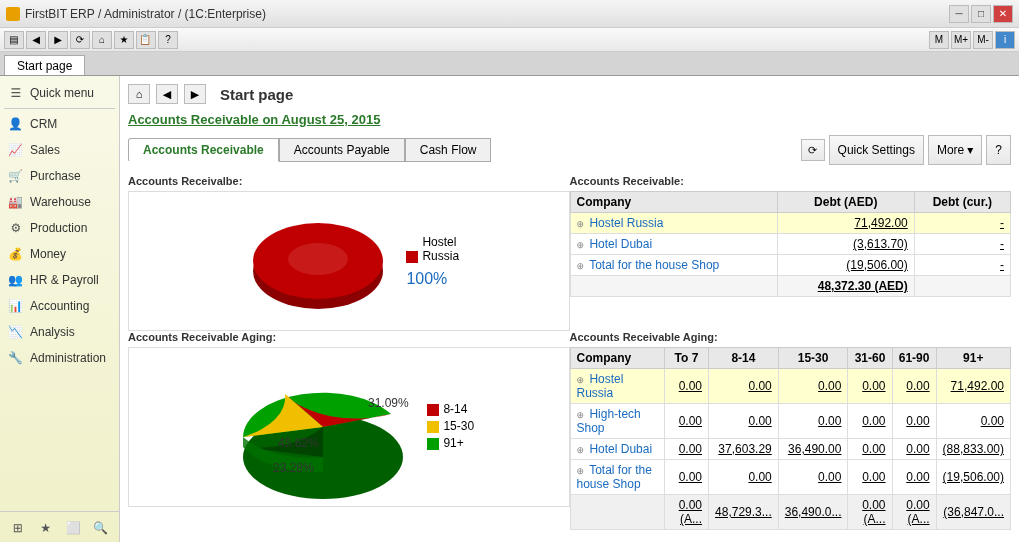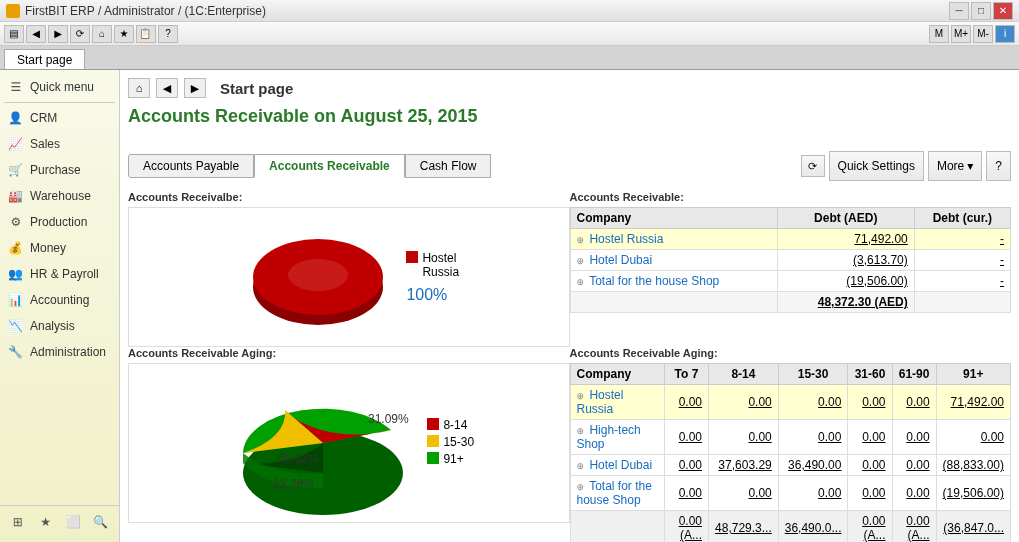--- a/index.html
+++ b/index.html
@@ -1,21 +1,21 @@
 <!DOCTYPE html>
 <html><head>
   <meta charset="utf-8">
   <style>
     * { box-sizing: border-box; margin: 0; padding: 0; font-family: Arial, sans-serif; font-size: 12px; }
     body { background: #f0f0f0; width: 1019px; height: 542px; overflow: hidden; }
 
     
     .title-bar {
       background: linear-gradient(to bottom, #f5f5f5, #e0e0e0);
-      height: 22px;
+      height: 28px;
       display: flex;
       align-items: center;
       padding: 0 6px;
       border-bottom: 1px solid #ccc;
       font-size: 11px;
       color: #333;
     }
     .title-bar-icon { width: 14px; height: 14px; margin-right: 5px; background: #e8a000; border-radius: 2px; }
     .title-bar-text { flex: 1; }
     .title-bar-controls { display: flex; gap: 2px; }
@@ -108,23 +108,24 @@
       background: #f0f0f0;
       border: 1px solid #bbb;
       display: flex; align-items: center; justify-content: center;
       cursor: pointer; font-size: 11px;
     }
     .page-title { font-size: 15px; font-weight: bold; color: #333; margin-left: 8px; }
 
     
     .section-heading {
       color: #2a7a2a;
-      font-size: 18px;
+      font-size: 13px;
       font-weight: bold;
-      margin-bottom: 24px;
+      margin-bottom: 8px;
+      text-decoration: underline;
     }
 
     
     .tab-buttons { display: flex; margin-bottom: 10px; align-items: center; }
     .tab-btn {
       border: 1px solid #aaa;
       padding: 3px 14px;
       cursor: pointer;
       font-size: 11px;
       background: #f0f0f0;
@@ -179,21 +180,21 @@
     .company-link { color: #1a6bc0; }
 
     
     .chart-container {
       height: 140px;
       display: flex;
       align-items: center;
       justify-content: center;
       padding: 8px;
     }
-    .legend-item { display: flex; align-items: flex-start; gap: 4px; margin-bottom: 3px; }
+    .legend-item { display: flex; align-items: flex-end; gap: 4px; margin-bottom: 3px; }
     .legend-color { width: 12px; height: 12px; flex-shrink: 0; }
     .chart-percent { font-size: 16px; color: #1a6bc0; margin-top: 4px; text-align: center; }
 
     
     .aging-table-wrap { overflow-x: auto; }
 
     .footer-row { background: #f0f0f0; }
   </style>
 </head>
 <body>
@@ -291,25 +292,25 @@
     <div class="nav-bar">
       <div class="nav-btn">⌂</div>
       <div class="nav-btn">◀</div>
       <div class="nav-btn">▶</div>
       <span class="page-title">Start page</span>
     </div>
 
     <div class="section-heading">Accounts Receivable on August 25, 2015</div>
 
     <div class="tab-buttons">
+      <div class="tab-btn active">
+        <span>Accounts Receivable</span>
+      </div>
       <div class="tab-btn">
         <span>Accounts Payable</span>
-      </div>
-      <div class="tab-btn active">
-        <span>Accounts Receivable</span>
       </div>
       <div class="tab-btn">
         <span>Cash Flow</span>
       </div>
       <div class="tab-controls">
         <div class="ctrl-btn refresh-btn">⟳</div>
         <div class="ctrl-btn">
           <span>Quick Settings</span>
         </div>
         <div class="ctrl-btn">

